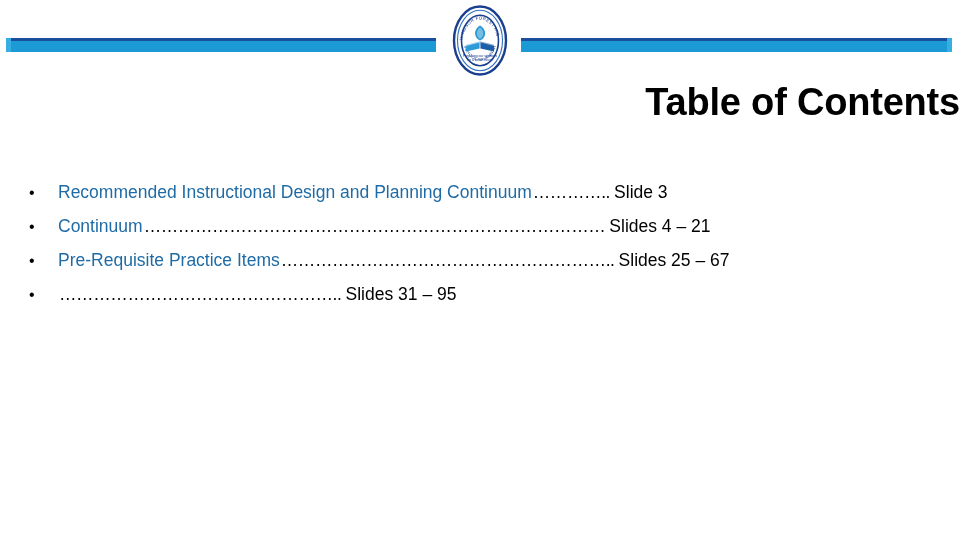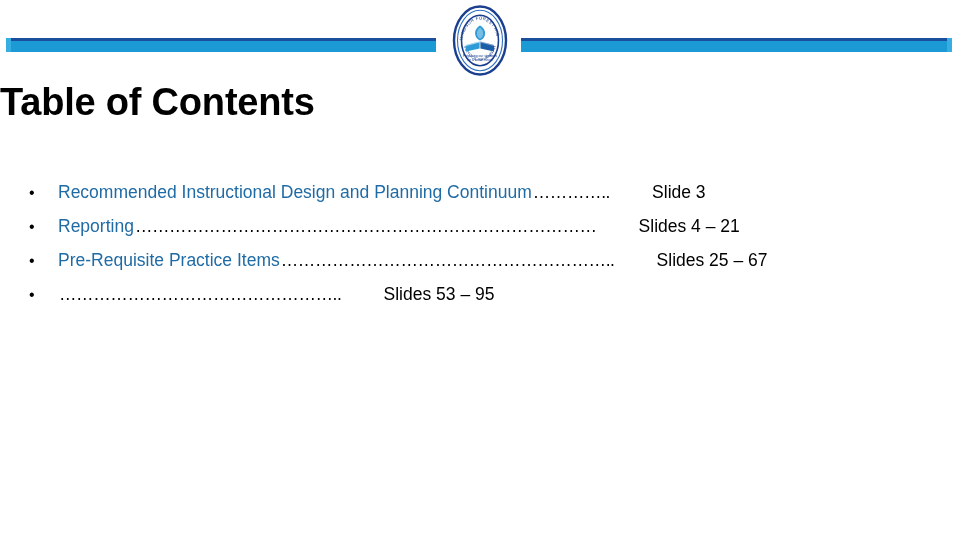--- a/index.html
+++ b/index.html
@@ -61,21 +61,21 @@
     height: 71px;
   }
   .seal svg { display: block; width: 56px; height: 71px; }
 
   
   .slide-title {
     position: absolute;
     left: 0;
     top: 80px;
     width: 960px;
-    text-align: left;
+    text-align: right;
     font-size: 38px;
     font-weight: 700;
     color: #000000;
     letter-spacing: -0.2px;
     line-height: 44px;
     white-space: nowrap;
   }
 
   
   .toc {
@@ -117,21 +117,20 @@
     color: #000000;
     letter-spacing: -0.4px;
     padding: 0 1px;
     overflow: hidden;
   }
 
   .pages {
     flex: 0 0 auto;
     color: #000000;
     padding-left: 3px;
-    margin-left: 38px;
   }
 </style>
 </head>
 <body>
 
 <div class="slide">
 
   <div class="header-band">
 
     <div class="rule left">
@@ -181,32 +180,32 @@
 
     <div class="toc-row">
       <span class="bullet">•</span>
       <span class="toc-link">Recommended Instructional Design and Planning Continuum</span>
       <span class="leader">…………..</span>
       <span class="pages">Slide 3</span>
     </div>
 
     <div class="toc-row">
       <span class="bullet">•</span>
-      <span class="toc-link">Reporting</span>
+      <span class="toc-link">Continuum</span>
       <span class="leader">………………………………………………………………………</span>
       <span class="pages">Slides 4 – 21</span>
     </div>
 
     <div class="toc-row">
       <span class="bullet">•</span>
       <span class="toc-link">Pre-Requisite Practice Items</span>
       <span class="leader">…………………………………………………..</span>
       <span class="pages">Slides 25 – 67</span>
     </div>
 
     <div class="toc-row">
       <span class="bullet">•</span>
       <span class="leader">…………………………………………..</span>
-      <span class="pages">Slides 53 – 95</span>
+      <span class="pages">Slides 31 – 95</span>
     </div>
 
   </div>
 </div>
 
 </body></html>

